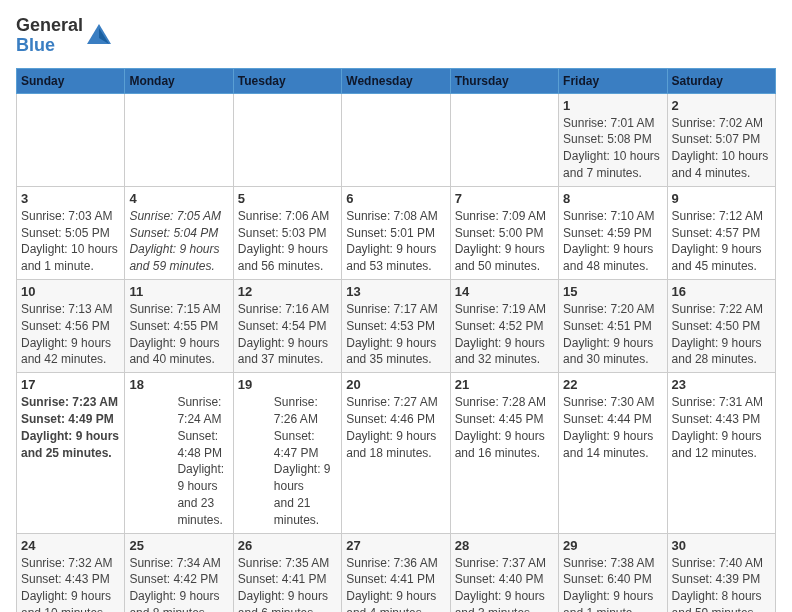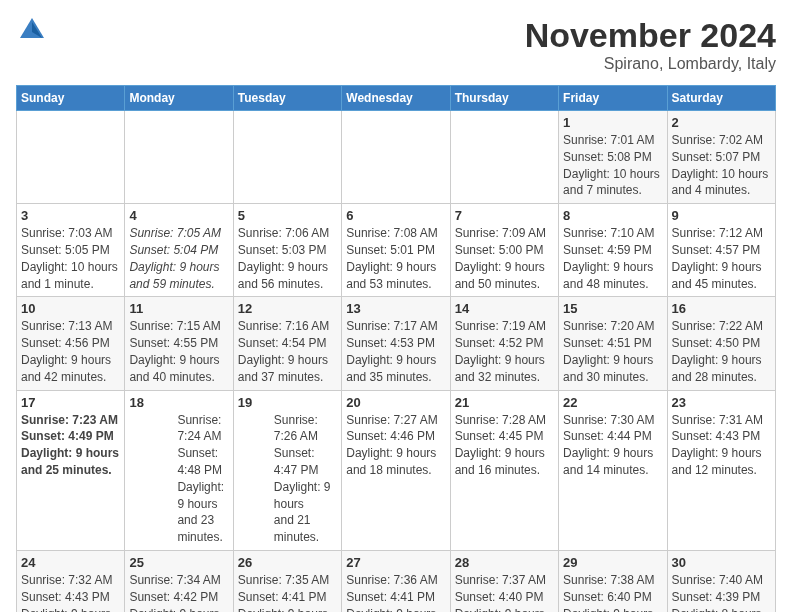--- a/index.html
+++ b/index.html
@@ -54,21 +54,21 @@
     }
     table {
       width: 100%;
       border-collapse: collapse;
       table-layout: fixed;
     }
     thead tr {
       background-color: #3a7ec2;
     }
     thead th {
-      color: #ffffff;
+      color: #0f172a;
       font-size: 12px;
       font-weight: bold;
       padding: 5px 4px;
       text-align: left;
       border: 1px solid #5a9fd4;
     }
     tbody tr {
       vertical-align: top;
     }
     tbody td {
@@ -96,28 +96,28 @@
     }
     .empty-cell {
       background: #fff !important;
     }
   </style>
 </head>
 <body>
 
 <div class="header">
   <div class="logo">
+    <div class="logo-text">
+      <span class="logo-general">General</span>
+      <span class="logo-blue">Blue</span>
+    </div>
     <svg class="logo-icon" viewBox="0 0 28 28">
       <polygon points="14,2 26,22 2,22" fill="#3a7ec2"></polygon>
       <polygon points="14,6 24,22 14,16" fill="#1a5fa0"></polygon>
     </svg>
-  </div>
-  <div class="title-block">
-    <div class="month-title">November 2024</div>
-    <div class="location">Spirano, Lombardy, Italy</div>
   </div>
 </div>
 
 <table>
   <thead>
     <tr>
     <th>Sunday</th>
         <th>Monday</th>
         <th>Tuesday</th>
         <th>Wednesday</th>

